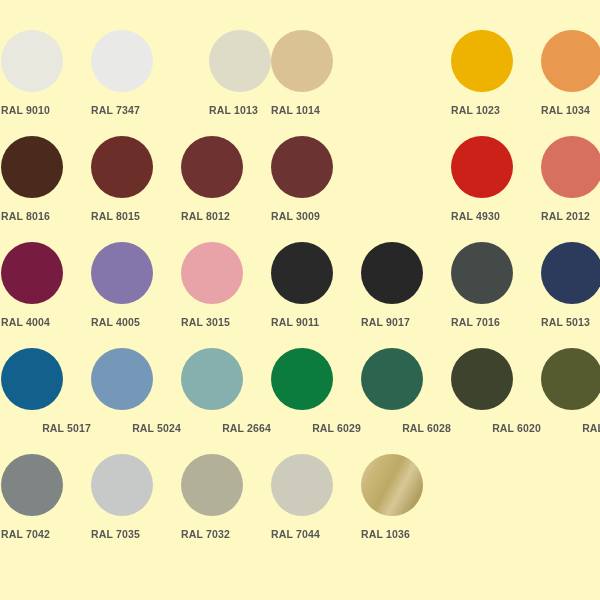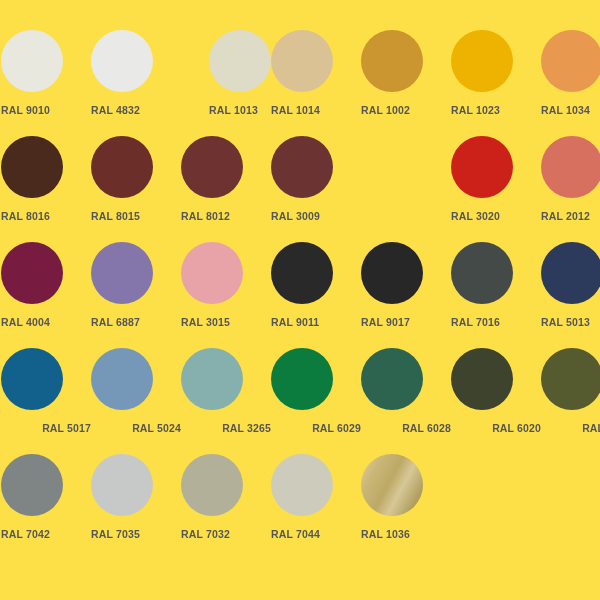--- a/index.html
+++ b/index.html
@@ -12,21 +12,21 @@
     width: 600px;
     height: 600px;
     overflow: hidden;
     font-family: "Liberation Sans", "DejaVu Sans", sans-serif;
     -webkit-font-smoothing: antialiased;
   }
   #swatch-board {
     position: relative;
     width: 600px;
     height: 600px;
-    background: #fde047;
+    background: #fef9c3;
   }
   .swatch-row {
     position: absolute;
     left: 0;
     width: 600px;
     height: 105px;
   }
   .swatch-cell {
     position: absolute;
     top: 0;
@@ -69,34 +69,30 @@
 <body>
 
 <div id="swatch-board">
     <div class="swatch-row" style="top: 30px;">
       <div class="swatch-cell" style="left: 1px;">
         <div class="swatch-disc" title="RAL 9010" style="background-color: rgb(232, 232, 222);"></div>
         <div class="swatch-label">RAL 9010</div>
       </div>
       <div class="swatch-cell" style="left: 91px;">
         <div class="swatch-disc" title="RAL 9016" style="background-color: rgb(233, 234, 232);"></div>
-        <div class="swatch-label">RAL 4832</div>
+        <div class="swatch-label">RAL 7347</div>
       </div>
       <div class="swatch-cell" style="left: 181px; margin-left: 28px;">
         <div class="swatch-disc" title="RAL 1013" style="background-color: rgb(222, 219, 199);"></div>
         <div class="swatch-label">RAL 1013</div>
       </div>
       <div class="swatch-cell" style="left: 271px;">
         <div class="swatch-disc" title="RAL 1014" style="background-color: rgb(219, 194, 149);"></div>
         <div class="swatch-label">RAL 1014</div>
       </div>
-      <div class="swatch-cell" style="left: 361px;">
-        <div class="swatch-disc" title="RAL 1002" style="background-color: rgb(203, 150, 48);"></div>
-        <div class="swatch-label">RAL 1002</div>
-      </div>
       <div class="swatch-cell" style="left: 451px;">
         <div class="swatch-disc" title="RAL 1023" style="background-color: rgb(238, 178, 0);"></div>
         <div class="swatch-label">RAL 1023</div>
       </div>
       <div class="swatch-cell" style="left: 541px;">
         <div class="swatch-disc" title="RAL 1034" style="background-color: rgb(232, 153, 79);"></div>
         <div class="swatch-label">RAL 1034</div>
       </div>
     </div>
     <div class="swatch-row" style="top: 136px;">
@@ -111,35 +107,35 @@
       <div class="swatch-cell" style="left: 181px;">
         <div class="swatch-disc" title="RAL 8012" style="background-color: rgb(110, 50, 48);"></div>
         <div class="swatch-label">RAL 8012</div>
       </div>
       <div class="swatch-cell" style="left: 271px;">
         <div class="swatch-disc" title="RAL 3009" style="background-color: rgb(107, 51, 50);"></div>
         <div class="swatch-label">RAL 3009</div>
       </div>
       <div class="swatch-cell" style="left: 451px;">
         <div class="swatch-disc" title="RAL 3020" style="background-color: rgb(204, 33, 24);"></div>
-        <div class="swatch-label">RAL 3020</div>
+        <div class="swatch-label">RAL 4930</div>
       </div>
       <div class="swatch-cell" style="left: 541px;">
         <div class="swatch-disc" title="RAL 2012" style="background-color: rgb(216, 112, 96);"></div>
         <div class="swatch-label">RAL 2012</div>
       </div>
     </div>
     <div class="swatch-row" style="top: 242px;">
       <div class="swatch-cell" style="left: 1px; padding-left: 40px;">
         <div class="swatch-disc" title="RAL 4004" style="background-color: rgb(119, 28, 64);"></div>
         <div class="swatch-label">RAL 4004</div>
       </div>
       <div class="swatch-cell" style="left: 91px;">
         <div class="swatch-disc" title="RAL 4005" style="background-color: rgb(132, 118, 171);"></div>
-        <div class="swatch-label">RAL 6887</div>
+        <div class="swatch-label">RAL 4005</div>
       </div>
       <div class="swatch-cell" style="left: 181px;">
         <div class="swatch-disc" title="RAL 3015" style="background-color: rgb(231, 163, 168);"></div>
         <div class="swatch-label">RAL 3015</div>
       </div>
       <div class="swatch-cell" style="left: 271px;">
         <div class="swatch-disc" title="RAL 9011" style="background-color: rgb(41, 41, 42);"></div>
         <div class="swatch-label">RAL 9011</div>
       </div>
       <div class="swatch-cell" style="left: 361px;">
@@ -159,21 +155,21 @@
       <div class="swatch-cell" style="left: 1px;">
         <div class="swatch-disc" title="RAL 5017" style="background-color: rgb(18, 97, 140);"></div>
         <div class="swatch-label">RAL 5017</div>
       </div>
       <div class="swatch-cell" style="left: 91px;">
         <div class="swatch-disc" title="RAL 5024" style="background-color: rgb(118, 152, 184);"></div>
         <div class="swatch-label">RAL 5024</div>
       </div>
       <div class="swatch-cell" style="left: 181px;">
         <div class="swatch-disc" title="RAL 6034" style="background-color: rgb(134, 176, 173);"></div>
-        <div class="swatch-label">RAL 3265</div>
+        <div class="swatch-label">RAL 2664</div>
       </div>
       <div class="swatch-cell" style="left: 271px;">
         <div class="swatch-disc" title="RAL 6029" style="background-color: rgb(11, 123, 62);"></div>
         <div class="swatch-label">RAL 6029</div>
       </div>
       <div class="swatch-cell" style="left: 361px;">
         <div class="swatch-disc" title="RAL 6028" style="background-color: rgb(45, 100, 80);"></div>
         <div class="swatch-label">RAL 6028</div>
       </div>
       <div class="swatch-cell" style="left: 451px;">

